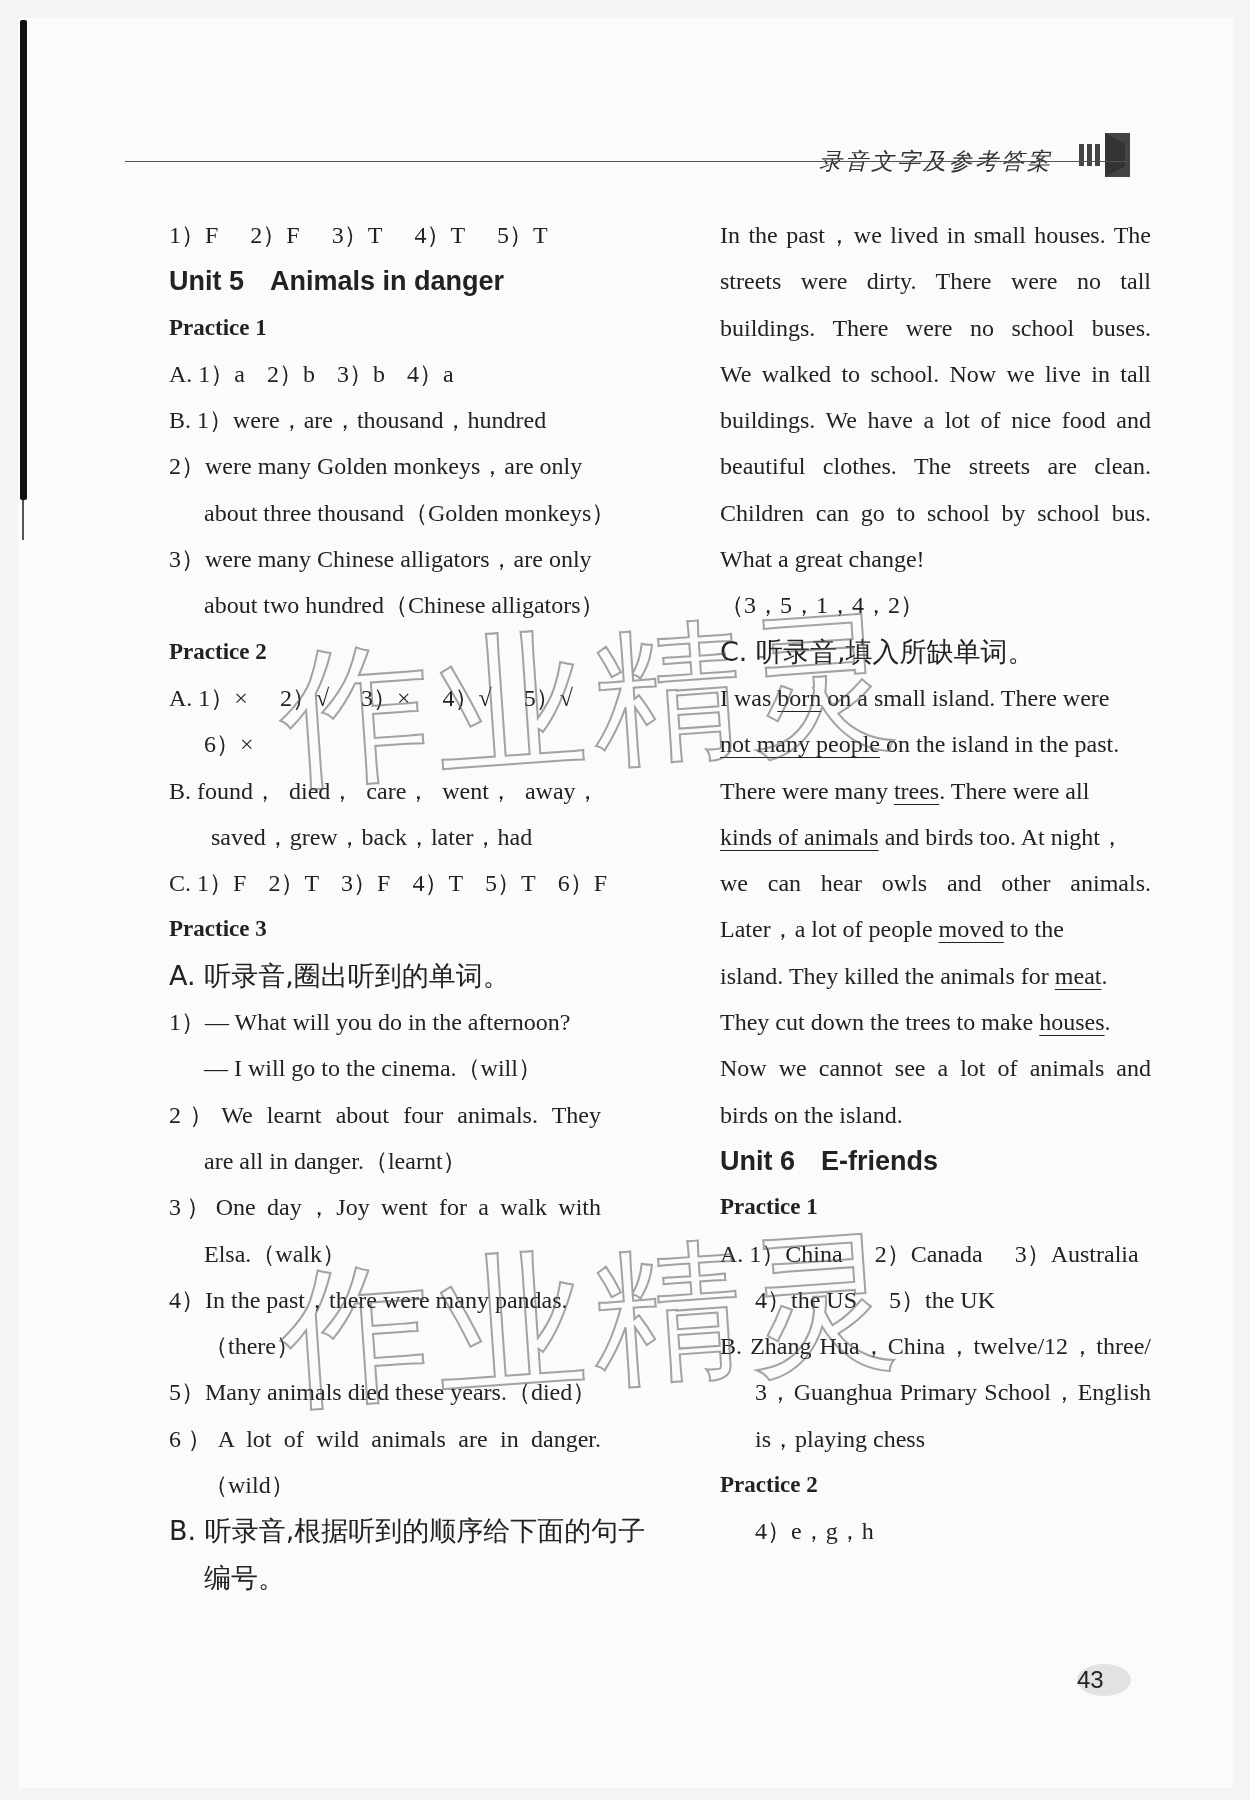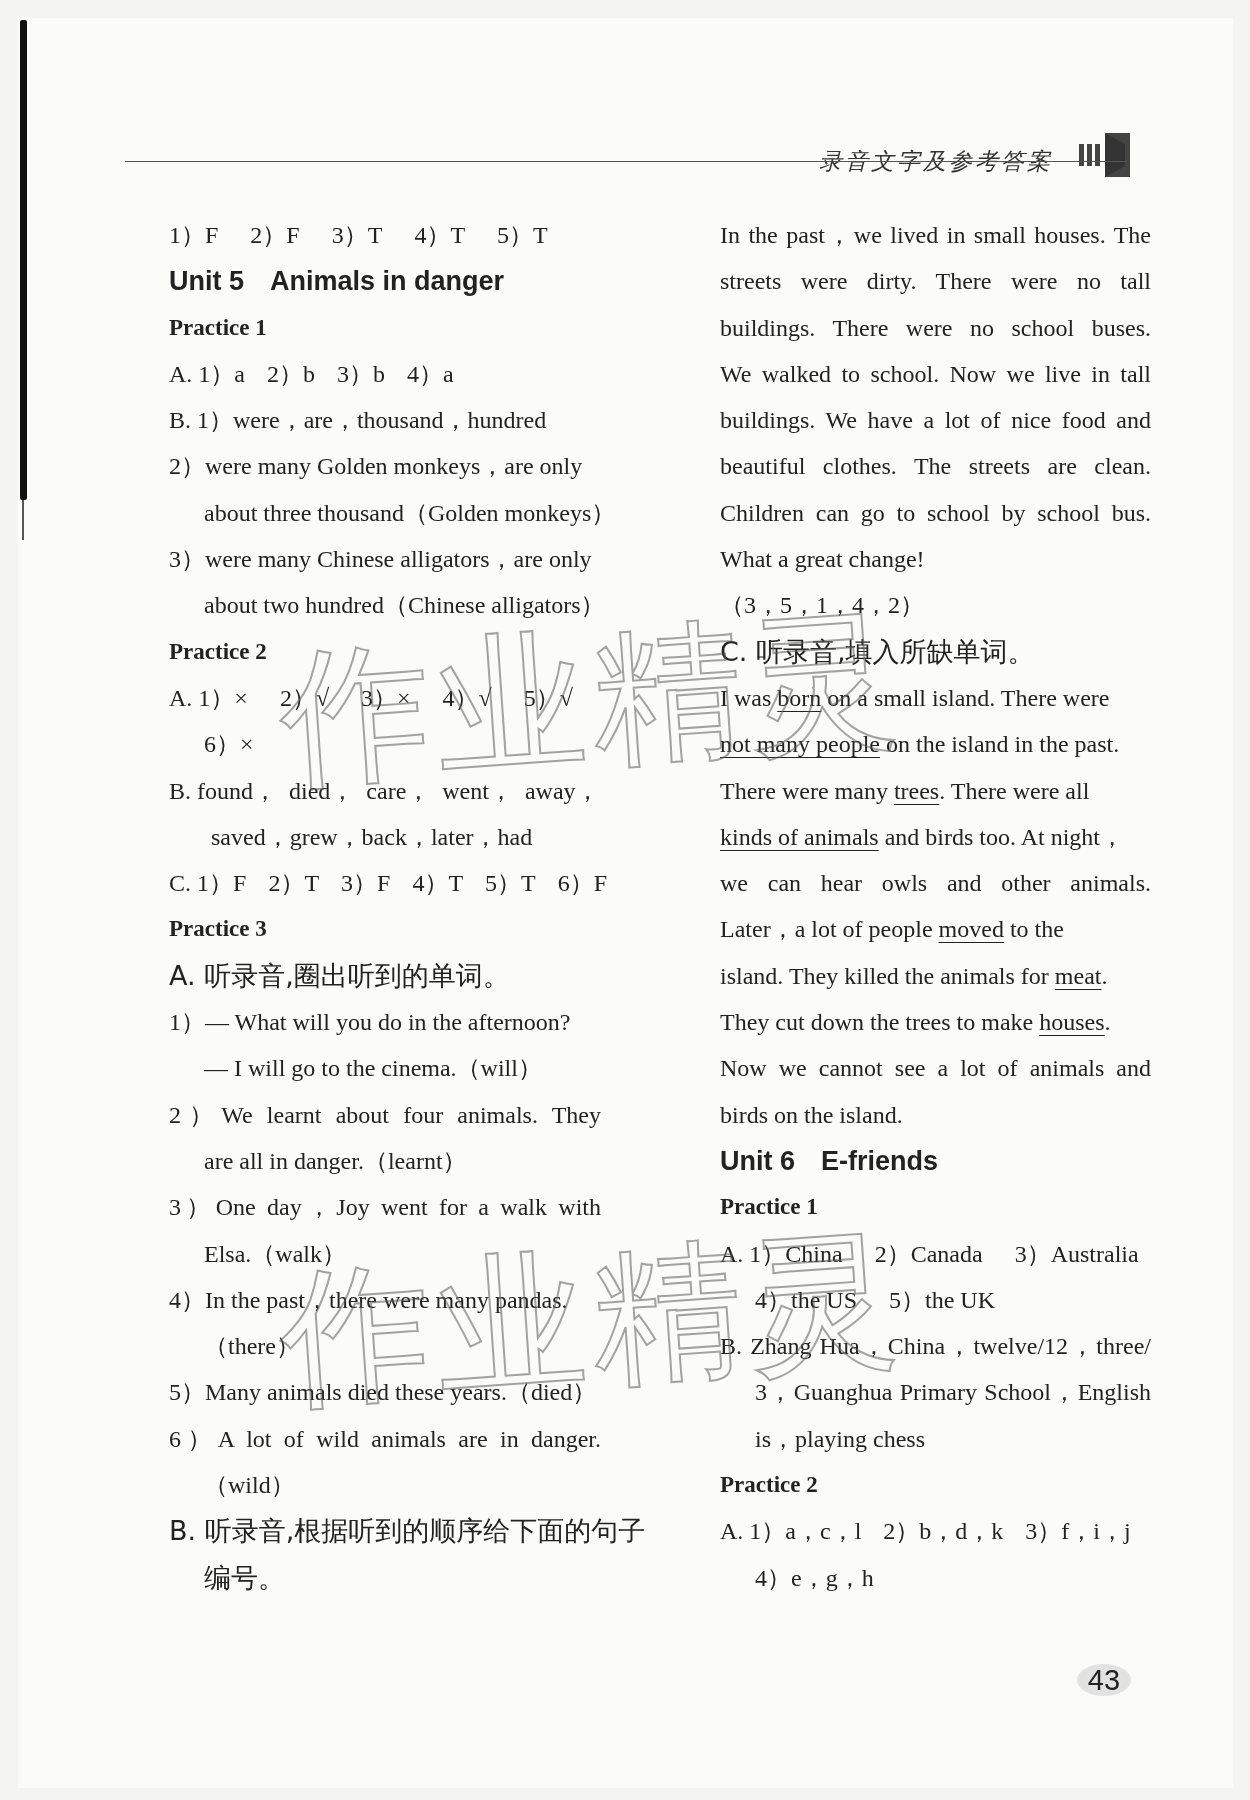--- a/index.html
+++ b/index.html
@@ -21,21 +21,21 @@
   .line.just { text-align:justify; text-align-last:justify; white-space:normal; overflow:hidden; }
   .ind { padding-left:35px; }
   .ind2 { padding-left:42px; }
   .unit { font-family:"Liberation Sans","DejaVu Sans",sans-serif; font-weight:bold; font-size:27px; }
   .practice { font-weight:bold; font-size:23px; }
   .cn { font-family:"DejaVu Sans",sans-serif; font-size:27px; }
   u { text-decoration:underline; text-underline-offset:5px; text-decoration-thickness:1px; }
   .gap { display:inline-block; width:26px; }
   .gap2 { display:inline-block; width:16px; }
   .pagenum { position:absolute; left:1077px; top:1664px; width:54px; height:32px; border-radius:50%;
-             background:#e2e2e2; font-family:"Liberation Sans",sans-serif; font-size:29px; text-align:center; line-height:32px; color:#222; }
+             background:#e2e2e2; font-family:"Liberation Sans",sans-serif; font-size:24px; line-height:32px; color:#222; }
   .wm { position:absolute; font-family:"DejaVu Sans",sans-serif; font-size:150px; color:transparent;
         -webkit-text-stroke:2px rgba(90,90,90,0.55); letter-spacing:6px; transform:rotate(-4deg); pointer-events:none; }
 </style>
 </head>
 <body>
 
 <div class="page"></div>
 <div class="spine"></div>
 <div class="spine2"></div>
 
@@ -154,25 +154,19 @@
     <span>3）Australia</span>
   </div>
   <div class="line ind">
     <span>4）the US</span><span class="gap"></span>
     <span>5）the UK</span>
   </div>
   <div class="line just">B. Zhang Hua，China，twelve/12，three/</div>
   <div class="line ind just">3，Guanghua Primary School，English</div>
   <div class="line ind">is，playing chess</div>
   <div class="line practice">Practice 2</div>
-  <div class="line">
-    <span>A.</span>
-    <span>1）a，c，l</span><span class="gap2"></span>
-    <span>2）b，d，k</span><span class="gap2"></span>
-    <span>3）f，i，j</span>
-  </div>
   <div class="line ind">4）e，g，h</div>
 </div>
 
 <div class="wm" style="left:280px; top:600px;">作业精灵</div>
 <div class="wm" style="left:280px; top:1220px;">作业精灵</div>
 
 <div class="pagenum">43</div>
 
 </body></html>

